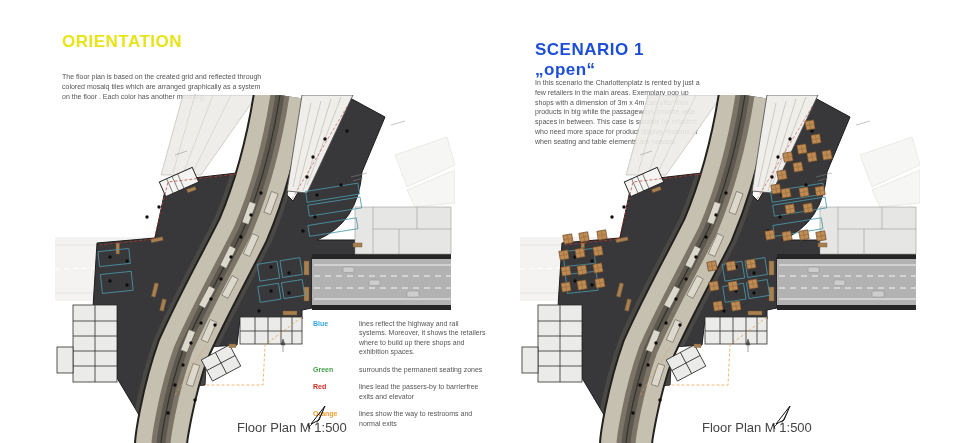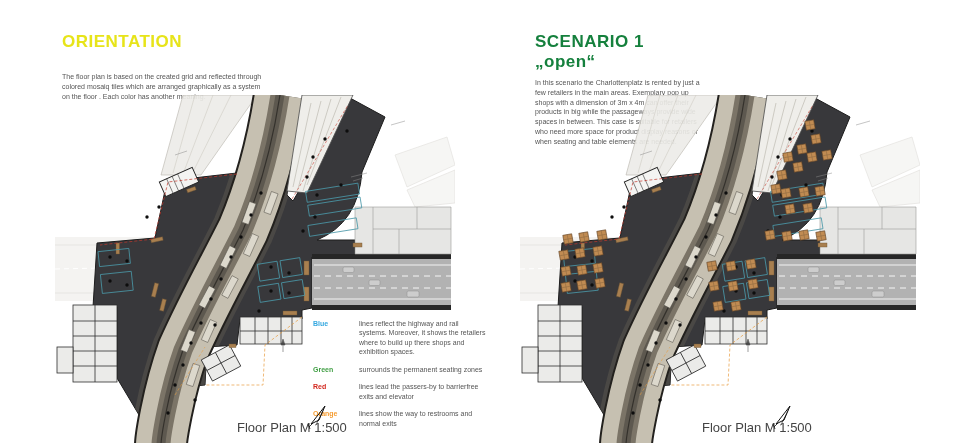--- a/index.html
+++ b/index.html
@@ -24,21 +24,21 @@
   .north{position:absolute;top:404px;width:26px;height:28px;}
   #north-left{left:305px;}
   #north-right{left:770px;}
 </style>
 </head>
 <body>
 
 <div class="panel-title" id="title-left" style="color: rgb(231, 228, 25); text-align: right;">ORIENTATION</div>
 <div class="panel-desc" id="desc-left">The floor plan is based on the created grid and reflected through colored mosaiq tiles which are arranged graphically as a system on the floor . Each color has another meaning.</div>
 
-<div class="panel-title" id="title-right" style="color: #15803d;">SCENARIO 1
+<div class="panel-title" id="title-right" style="color: #1d4ed8; margin-top: 8px;">SCENARIO 1
 „open“</div>
 <div class="panel-desc" id="desc-right">In this scenario the Charlottenplatz is rented by just a few retailers in the main areas. Exemplary pop up shops with a dimension of 3m x 4m can offer their products in big  while the passageways provide wide spaces in between. This case is suitable for retailers who need more space for product display reasons or when seating and table elements are needed.</div>
 
 <div class="plan" id="plan-left"><svg viewBox="0 0 400 350" width="400" height="350" xmlns="http://www.w3.org/2000/svg">
   <defs>
         <clipPath id="cpL">
           <path d="M112,86 L182,78 L196,100 L188,135 L168,175 L148,210 L128,255 L112,300 L106,345 L90,330 L62,283 L62,212 L38,212 L42,148 L100,143 Z"></path>
           <path d="M225,5 L245,5 L236,60 L232,100 L238,106 L282,30 L295,3 L330,22 L307,77 Q303,128 262,145 L300,145 L300,162 L257,162 L257,213 L247,215 L247,224 L185,224 L182,250 L152,252 L150,290 L128,292 L118,345 L106,345 L112,300 L128,255 L148,210 L168,175 L188,135 L205,95 L218,45 Z"></path>
         </clipPath>
       </defs>

